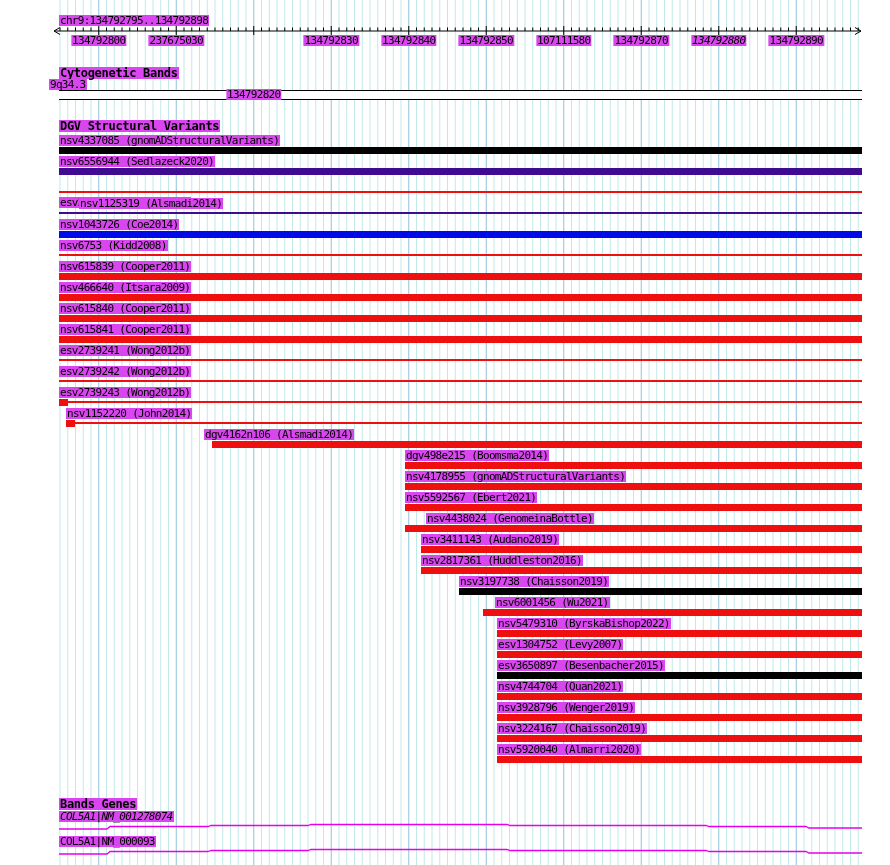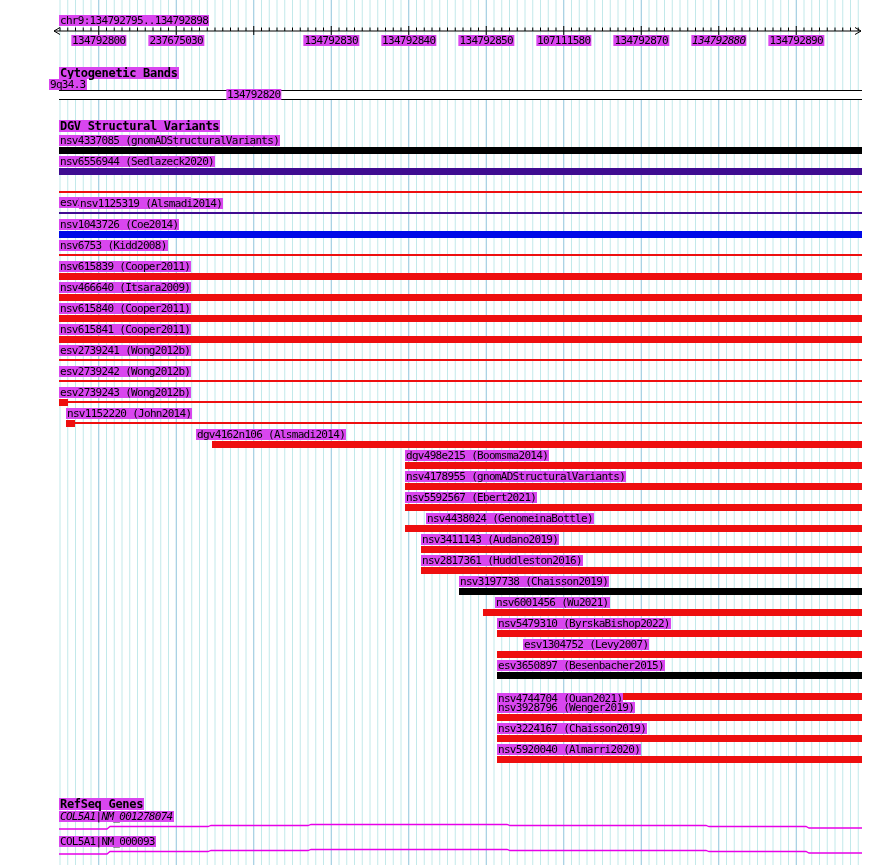--- a/index.html
+++ b/index.html
@@ -304,55 +304,55 @@
       <div class="lbl" style="left: 59px; top: 345px;">esv2739241 (Wong2012b)</div>
       <div class="bar" style="left: 59px; top: 359px; width: 803px; height: 2px; background: rgb(238, 15, 15);"></div>
       <div class="lbl" style="left: 59px; top: 366px;">esv2739242 (Wong2012b)</div>
       <div class="bar" style="left: 59px; top: 380px; width: 803px; height: 2px; background: rgb(238, 15, 15);"></div>
       <div class="lbl" style="left: 59px; top: 387px;">esv2739243 (Wong2012b)</div>
       <div class="bar" style="left: 59px; top: 398.5px; width: 9px; height: 7px; background: rgb(238, 15, 15);"></div>
       <div class="bar" style="left: 68px; top: 401px; width: 794px; height: 2px; background: rgb(238, 15, 15);"></div>
       <div class="lbl" style="left: 66px; top: 408px;">nsv1152220 (John2014)</div>
       <div class="bar" style="left: 66px; top: 419.5px; width: 9px; height: 7px; background: rgb(238, 15, 15);"></div>
       <div class="bar" style="left: 75px; top: 422px; width: 787px; height: 2px; background: rgb(238, 15, 15);"></div>
-      <div class="lbl" style="left: 196px; top: 429px;">dgv4162n106 (Alsmadi2014)</div>
+      <div class="lbl" style="left: 204px; top: 429px;">dgv4162n106 (Alsmadi2014)</div>
       <div class="bar" style="left: 212px; top: 440.5px; width: 650px; height: 7px; background: rgb(238, 15, 15);"></div>
       <div class="lbl" style="left: 405px; top: 450px;">dgv498e215 (Boomsma2014)</div>
       <div class="bar" style="left: 405px; top: 461.5px; width: 457px; height: 7px; background: rgb(238, 15, 15);"></div>
       <div class="lbl" style="left: 405px; top: 471px;">nsv4178955 (gnomADStructuralVariants)</div>
       <div class="bar" style="left: 405px; top: 482.5px; width: 457px; height: 7px; background: rgb(238, 15, 15);"></div>
       <div class="lbl" style="left: 405px; top: 492px;">nsv5592567 (Ebert2021)</div>
       <div class="bar" style="left: 405px; top: 503.5px; width: 457px; height: 7px; background: rgb(238, 15, 15);"></div>
       <div class="lbl" style="left: 426px; top: 513px;">nsv4438024 (GenomeinaBottle)</div>
       <div class="bar" style="left: 405px; top: 524.5px; width: 457px; height: 7px; background: rgb(238, 15, 15);"></div>
       <div class="lbl" style="left: 421px; top: 534px;">nsv3411143 (Audano2019)</div>
       <div class="bar" style="left: 421px; top: 545.5px; width: 441px; height: 7px; background: rgb(238, 15, 15);"></div>
       <div class="lbl" style="left: 421px; top: 555px;">nsv2817361 (Huddleston2016)</div>
       <div class="bar" style="left: 421px; top: 566.5px; width: 441px; height: 7px; background: rgb(238, 15, 15);"></div>
       <div class="lbl" style="left: 459px; top: 576px;">nsv3197738 (Chaisson2019)</div>
       <div class="bar" style="left: 459px; top: 587.5px; width: 403px; height: 7px; background: rgb(0, 0, 0);"></div>
       <div class="lbl" style="left: 483px; top: 597px; margin-left: 12px;">nsv6001456 (Wu2021)</div>
       <div class="bar" style="left: 483px; top: 608.5px; width: 379px; height: 7px; background: rgb(238, 15, 15);"></div>
       <div class="lbl" style="left: 497px; top: 618px;">nsv5479310 (ByrskaBishop2022)</div>
       <div class="bar" style="left: 497px; top: 629.5px; width: 365px; height: 7px; background: rgb(238, 15, 15);"></div>
-      <div class="lbl" style="left: 497px; top: 639px; margin-left: 26px;">esv1304752 (Levy2007)</div>
+      <div class="lbl" style="left: 497px; top: 639px;">esv1304752 (Levy2007)</div>
       <div class="bar" style="left: 497px; top: 650.5px; width: 365px; height: 7px; background: rgb(238, 15, 15);"></div>
       <div class="lbl" style="left: 497px; top: 660px;">esv3650897 (Besenbacher2015)</div>
       <div class="bar" style="left: 497px; top: 671.5px; width: 365px; height: 7px; background: rgb(0, 0, 0);"></div>
-      <div class="lbl" style="left: 497px; top: 681px; margin-top: 12px;">nsv4744704 (Quan2021)</div>
+      <div class="lbl" style="left: 497px; top: 681px;">nsv4744704 (Quan2021)</div>
       <div class="bar" style="left: 497px; top: 692.5px; width: 365px; height: 7px; background: rgb(238, 15, 15);"></div>
       <div class="lbl" style="left: 497px; top: 702px;">nsv3928796 (Wenger2019)</div>
       <div class="bar" style="left: 497px; top: 713.5px; width: 365px; height: 7px; background: rgb(238, 15, 15);"></div>
       <div class="lbl" style="left: 497px; top: 723px;">nsv3224167 (Chaisson2019)</div>
       <div class="bar" style="left: 497px; top: 734.5px; width: 365px; height: 7px; background: rgb(238, 15, 15);"></div>
       <div class="lbl" style="left: 497px; top: 744px;">nsv5920040 (Almarri2020)</div>
       <div class="bar" style="left: 497px; top: 755.5px; width: 365px; height: 7px; background: rgb(238, 15, 15);"></div>
     </div>
 
-  <div class="lbl hdr" style="left:59px;top:798px;">RefSeq Genes</div>
+  <div class="lbl hdr" style="left:59px;top:798px;">Bands Genes</div>
   <div class="lbl" style="left:59px;top:811px;font-style:italic;">COL5A1|NM_001278074</div>
   <div class="lbl" style="left:59px;top:836px;">COL5A1|NM_000093</div>
   <svg class="layer" id="genes-svg" width="890" height="865">
       <polyline points="59,829 107,829 110,826.5 208,826.5 211,825.5 308,825.5 311,824.5 507,824.5 510,825.5 706,825.5 709,826.5 806,826.5 809,828 862,828" fill="none" stroke="#E800E8" stroke-width="1.3"></polyline>
       <polyline points="59,854 107,854 110,851.5 208,851.5 211,850.5 308,850.5 311,849.5 507,849.5 510,850.5 706,850.5 709,851.5 806,851.5 809,853 862,853" fill="none" stroke="#E800E8" stroke-width="1.3"></polyline>
     </svg>
 
 </div>
 
 </body></html>

